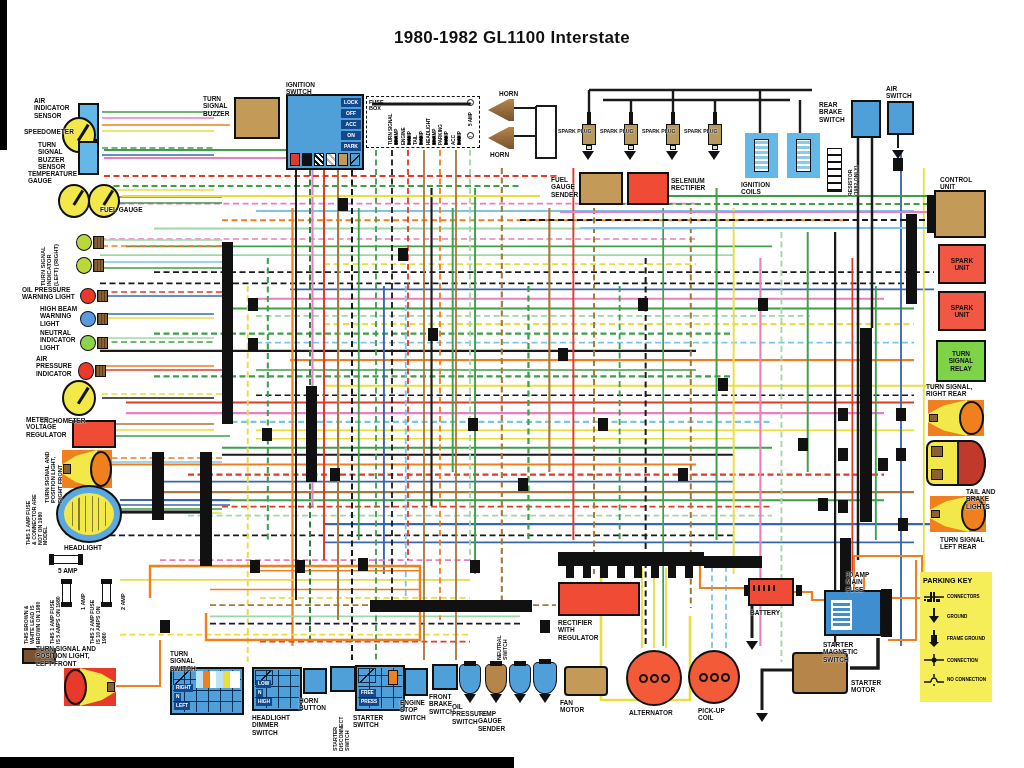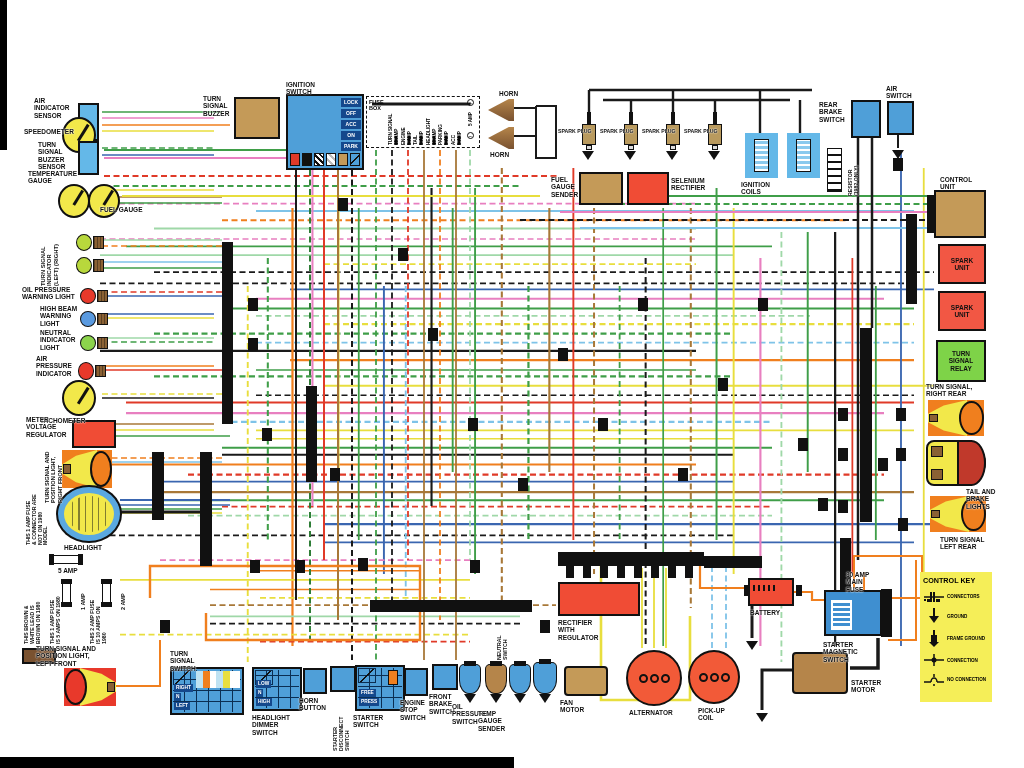--- a/index.html
+++ b/index.html
@@ -307,20 +307,21 @@
       <rect x="838" y="408" width="10" height="13" fill="#111"></rect>
       <rect x="896" y="408" width="10" height="13" fill="#111"></rect>
       <rect x="838" y="448" width="10" height="13" fill="#111"></rect>
       <rect x="896" y="448" width="10" height="13" fill="#111"></rect>
       <rect x="838" y="500" width="10" height="13" fill="#111"></rect>
       <rect x="893" y="158" width="10" height="13" fill="#111"></rect>
       <path d="M746,641 L758,641 L752,650 Z" fill="#111"></path>
       <path d="M756,713 L768,713 L762,722 Z" fill="#111"></path>
       <path d="M892,150 L904,150 L898,159 Z" fill="#111"></path>
     </svg>
+  <div class="title">1980-1982 GL1100 Interstate</div>
 
   <div class="igsw">
     <div class="igsw-grid"></div>
     <div class="igsw-col" id="igsw-col">
         <div class="igsw-chip">LOCK</div>
         <div class="igsw-chip">OFF</div>
         <div class="igsw-chip">ACC</div>
         <div class="igsw-chip">ON</div>
         <div class="igsw-chip">PARK</div>
       </div>
@@ -393,21 +394,21 @@
     <div class="chip-o"></div>
     <div class="swg-rows" id="rows-st">
         <div class="swg-row">FREE</div>
         <div class="swg-row">PRESS</div>
       </div>
   </div>
   <div class="lbl" style="left:353px;top:714px;width:36px">STARTER
 SWITCH</div>
 
   <div class="dkey">
-    <div class="dkey-title">CONTROL KEY</div>
+    <div class="dkey-title">PARKING KEY</div>
     <div id="dkey-rows">
         <div class="dkey-row">
           <div class="dkey-glyph"><svg width="22" height="12" viewBox="0 0 22 12">
               <path d="M1 6h20" stroke="#111" stroke-width="1.5"></path>
               <path d="M8 1v10M11 1v10" stroke="#111" stroke-width="2"></path>
               <path d="M1 9h5" stroke="#111" stroke-width="2" stroke-dasharray="2 1.5"></path>
               <rect x="4" y="8" width="4" height="3" fill="#111"></rect>
               <rect x="13" y="8" width="4" height="3" fill="#111"></rect>
             </svg></div>
           <div class="dkey-lbl">CONNECTORS</div>

